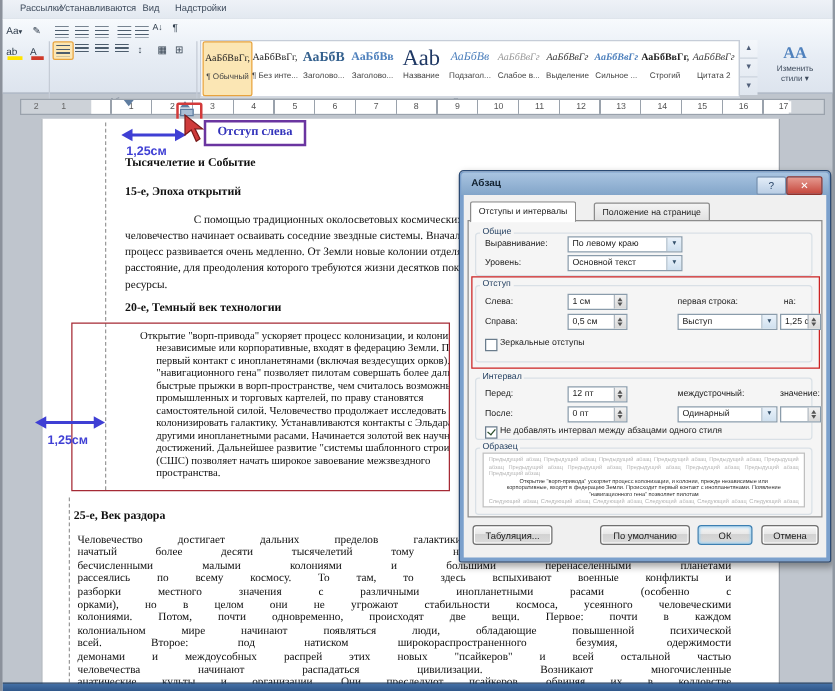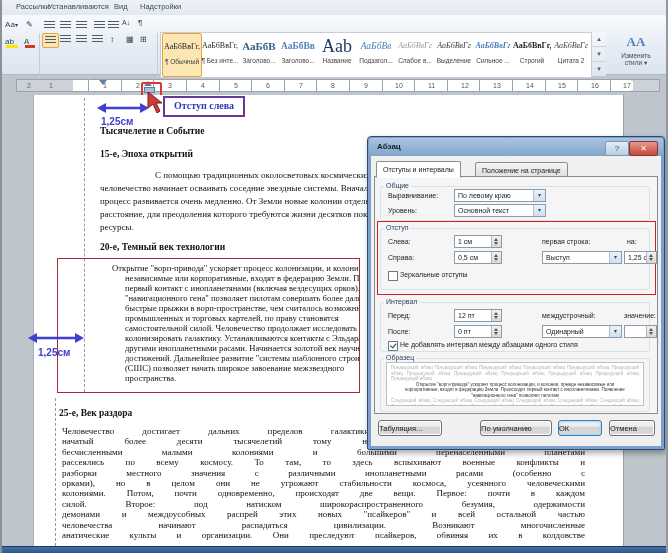--- a/index.html
+++ b/index.html
@@ -67,21 +67,21 @@
        border-left:1px solid #aebecb;text-align:center;font-size:6px;line-height:11px;color:#33506b;}
   .spin .spinner{position:absolute;right:0;top:0;bottom:0;width:9px;background:linear-gradient(#f2f2f2,#d8d8d8);border-left:1px solid #b0b8c0;}
   .su{position:absolute;left:2px;top:2px;width:0;height:0;border-left:2.5px solid transparent;border-right:2.5px solid transparent;border-bottom:3px solid #555;}
   .sd{position:absolute;left:2px;bottom:2px;width:0;height:0;border-left:2.5px solid transparent;border-right:2.5px solid transparent;border-top:3px solid #555;}
   .cb{position:absolute;width:8px;height:8px;background:#fff;border:1px solid #6a7c8c;}
   .cb.checked::after{content:"";position:absolute;left:1px;top:1px;width:5px;height:2.5px;border-left:1.5px solid #2a4d2a;border-bottom:1.5px solid #2a4d2a;transform:rotate(-50deg);}
   #red-annot{left:375px;top:221px;width:277px;height:72px;border:1.5px solid #cc2222;}
   #previewbox{left:384px;top:362px;width:258px;height:44px;background:#fff;border:1px solid #bfbfbf;overflow:hidden;padding:2px 4px;box-sizing:border-box;}
   .pvgrey{font-size:4.5px;line-height:5.5px;color:#b5b5b5;text-align:justify;display:block;}
   .pvblack{font-size:4.5px;line-height:5.5px;color:#333;text-align:center;display:block;padding:0 12px;}
-  .btn{position:absolute;height:16px;font-size:7.5px;color:#222;text-align:left;line-height:15px;
+  .btn{position:absolute;height:16px;font-size:7.5px;color:#222;text-align:center;line-height:15px;
        border:1px solid #707070;border-radius:3px;background:linear-gradient(#f6f6f6,#e8e8e8 45%,#d2d2d2 46%,#dcdcdc);
        box-shadow:inset 0 0 0 1px #fff;box-sizing:border-box;white-space:nowrap;}
   .btn.def{border:1px solid #3c7fb1;box-shadow:inset 0 0 2px 1px #9fd4f5;}
   
   #bottombar{left:0;top:546px;width:668px;height:7px;background:linear-gradient(#4470a6,#2c5283);border-top:1px solid #1d3a5f;}
 </style>
 </head>
 <body>
 
 <div class="abs" id="tabrow">
@@ -247,21 +247,22 @@
 
 <div class="abs dhead" style="left:57px;top:408px">25-е, Век раздора</div>
 <div class="abs" style="left:60px;top:426px;width:523px">
   <div class="p3line">Человечество достигает дальних пределов галактики, завершив прорыв к звездам,</div>
   <div class="p3line">начатый более десяти тысячелетий тому назад. Человеческие цивилизации с</div>
   <div class="p3line">бесчисленными малыми колониями и большими перенаселенными планетами</div>
   <div class="p3line">рассеялись по всему космосу. То там, то здесь вспыхивают военные конфликты и</div>
   <div class="p3line">разборки местного значения с различными инопланетными расами (особенно с</div>
   <div class="p3line">орками), но в целом они не угрожают стабильности космоса, усеянного человеческими</div>
   <div class="p3line">колониями. Потом, почти одновременно, происходят две вещи. Первое: почти в каждом</div>
-  <div class="p3line">силой. Второе: под натиском широкораспространенного безумия, одержимости</div>
+  <div class="p3line">колониальном мире начинают появляться люди, обладающие повышенной психической</div>
+  <div class="p3line">всей. Второе: под натиском широкораспространенного безумия, одержимости</div>
   <div class="p3line">демонами и междоусобных распрей этих новых "псайкеров" и всей остальной частью</div>
   <div class="p3line">человечества начинают распадаться цивилизации. Возникают многочисленные</div>
   <div class="p3line">анатические культы и организации. Они преследуют псайкеров, обвиняя их в колдовстве</div>
 </div>
 
 <svg class="abs" style="left:95px;top:100px" width="52" height="16">
   <line x1="7" y1="8" x2="45" y2="8" stroke="#3f3fd4" stroke-width="2.5"></line>
   <polygon points="0,8 9,3 9,13" fill="#3f3fd4"></polygon>
   <polygon points="52,8 43,3 43,13" fill="#3f3fd4"></polygon>
 </svg>

